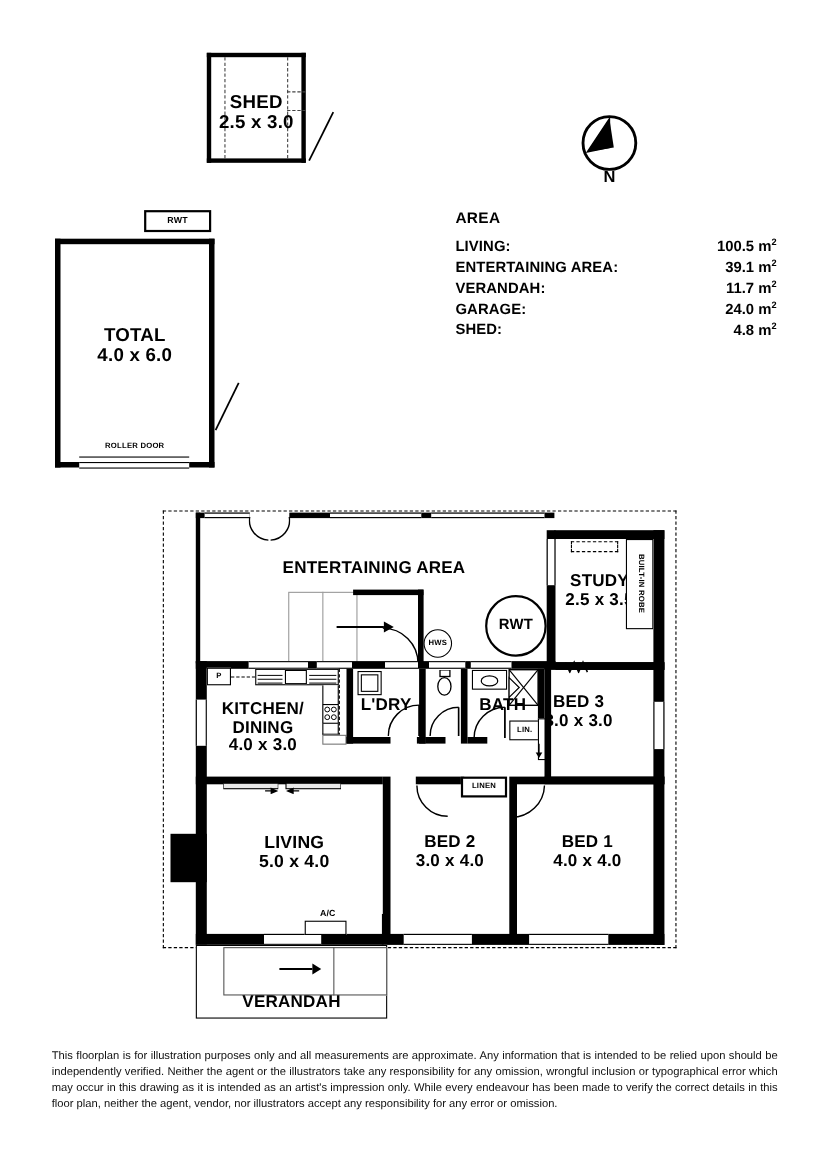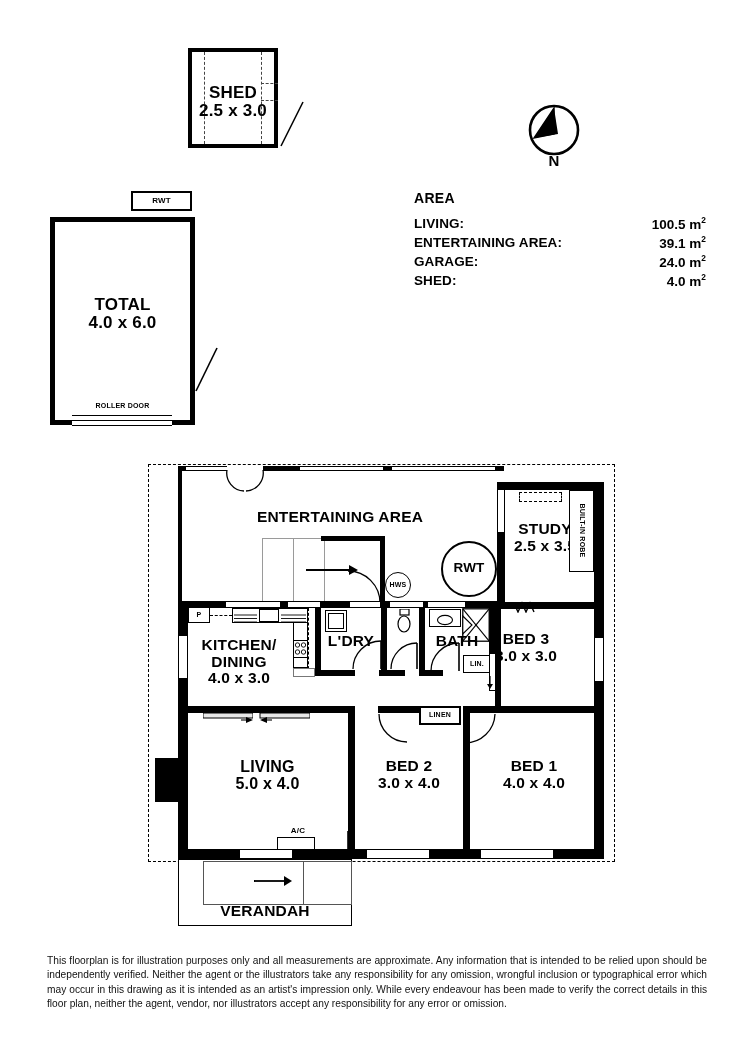--- a/index.html
+++ b/index.html
@@ -122,26 +122,30 @@
 
     <div class="area-row">
       <span class="name">LIVING:</span>
       <span class="val"><span>100.5</span>&nbsp;<span>m</span><sup>2</sup></span>
     </div>
     <div class="area-row">
       <span class="name">ENTERTAINING AREA:</span>
       <span class="val"><span>39.1</span>&nbsp;<span>m</span><sup>2</sup></span>
     </div>
     <div class="area-row">
+      <span class="name">VERANDAH:</span>
+      <span class="val"><span>11.7</span>&nbsp;<span>m</span><sup>2</sup></span>
+    </div>
+    <div class="area-row">
       <span class="name">GARAGE:</span>
       <span class="val"><span>24.0</span>&nbsp;<span>m</span><sup>2</sup></span>
     </div>
     <div class="area-row">
       <span class="name">SHED:</span>
-      <span class="val"><span>4.0</span>&nbsp;<span>m</span><sup>2</sup></span>
+      <span class="val"><span>4.8</span>&nbsp;<span>m</span><sup>2</sup></span>
     </div>
   </div>
 
   <div>
 
     <div class="dashbox" style="left:148px;top:464px;width:467px;height:398px;"></div>
 
     <div class="wall" style="left:178px;top:466px;width:49px;height:5px;"></div>
     <div class="wall" style="left:263px;top:466px;width:241px;height:5px;"></div>
 

